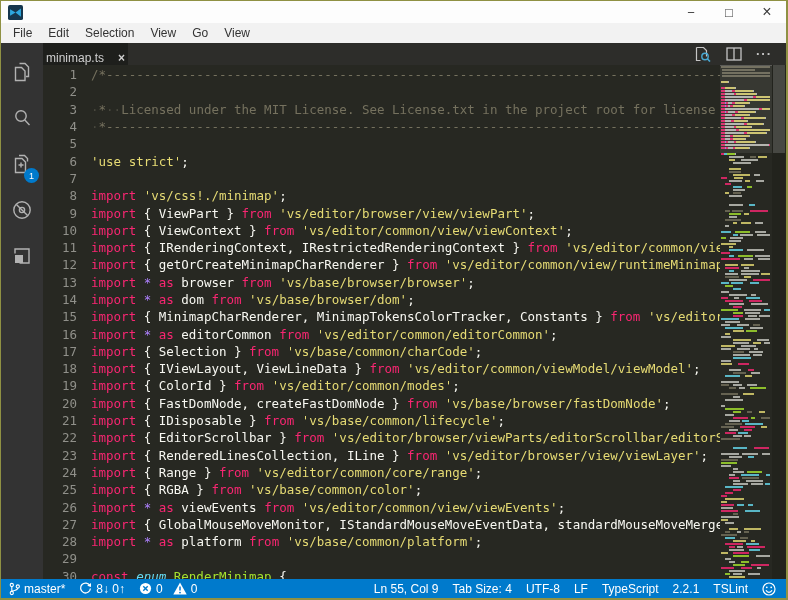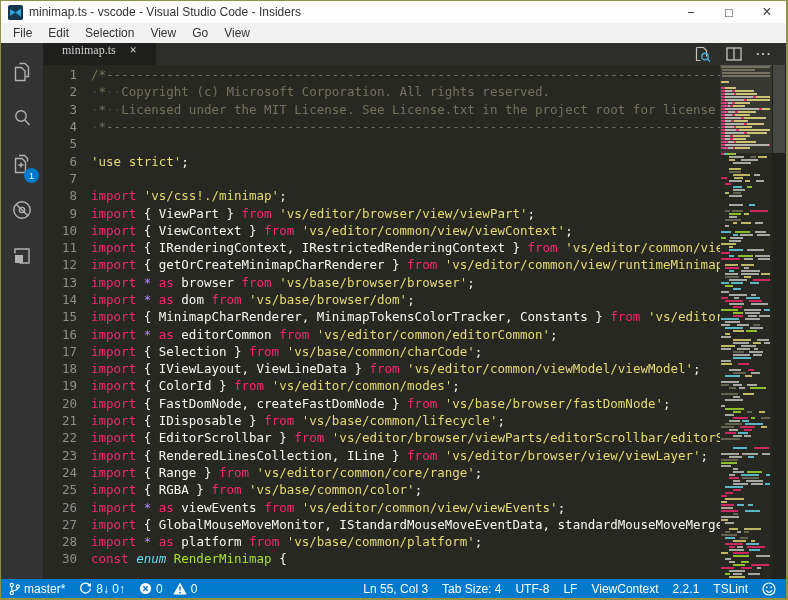--- a/index.html
+++ b/index.html
@@ -25,21 +25,21 @@
 
   .activitybar { width:42px; background:#333333; display:flex; flex-direction:column; align-items:center; padding-top:6px; flex:0 0 auto; }
   .ab-item { position:relative; width:42px; height:46px; display:flex; align-items:center; justify-content:center; }
   .ab-item svg { stroke:#b2b2b2; fill:none; stroke-width:1.4; }
   .badge { position:absolute; right:4px; bottom:4px; width:15px; height:15px; border-radius:50%; background:#007acc; color:#fff; font-size:9px; display:flex; align-items:center; justify-content:center; }
 
   .editor-col { flex:1 1 auto; display:flex; flex-direction:column; min-width:0; }
 
   
   .tabbar { height:22px; background:#2d2d2a; display:flex; align-items:stretch; flex:0 0 auto; }
-  .tab { background:#1e1f1c; display:flex; align-items:flex-start; padding:0 19px;font-family:Liberation Serif, serif; }
+  .tab { background:#1e1f1c; display:flex; align-items:flex-end; padding:0 3px; }
   .tab-label { color:#cfcfcf; font-size:12px; }
   .tab-close { color:#d0d0d0; font-size:12px; margin-left:14px; font-weight:bold; }
   .tab-actions { margin-left:auto; display:flex; align-items:center; gap:14px; padding-right:14px; }
   .tab-actions .dots { color:#c5c5c5; font-size:13px; font-weight:bold; letter-spacing:1px; line-height:10px; }
 
   
   .editor { position:relative; flex:1 1 auto; background:#272822; overflow:hidden; }
   .code-lines { position:absolute; left:0; top:1px; right:66px; bottom:0; overflow:hidden; }
   .row { display:flex; height:17.3px; align-items:center; }
   .ln { width:34px; flex:0 0 auto; text-align:right; color:#90908a; font-family:"DejaVu Sans Mono", monospace; font-size:12.5px; }
@@ -64,21 +64,20 @@
 
 <div class="desktop">
   <div class="window">
 
     <div class="titlebar">
       <svg class="logo" viewBox="0 0 16 16">
         <rect x="0" y="0" width="16" height="16" rx="2" fill="#16364d"></rect>
         <path d="M2.2 4.6 L8 8 L2.2 11.4 Z" fill="#2ea8e0"></path>
         <path d="M13.8 3.6 L8 8 L13.8 12.4 Z" fill="#2ea8e0"></path>
       </svg>
-      <span class="title-text">minimap.ts - vscode - Visual Studio Code - Insiders</span>
       <div class="win-controls">
         <div class="win-btn">−</div>
         <div class="win-btn">□</div>
         <div class="win-btn close">×</div>
       </div>
     </div>
 
     <div class="menubar">
       <span class="menu-item">File</span>
       <span class="menu-item">Edit</span>
@@ -148,21 +147,20 @@
         </div>
 
         <div class="editor">
           <div class="code-lines">
               <div class="row">
                 <span class="ln">1</span>
                 <span class="txt"><span class="tok-c" style="color: rgb(117, 113, 94);">/*---------------------------------------------------------------------------------------------</span></span>
               </div>
               <div class="row">
                 <span class="ln">2</span>
-                <span class="txt"><span class="tok-w" style="color: rgb(73, 72, 62);">·</span><span class="tok-c" style="color: rgb(117, 113, 94);">*</span><span class="tok-w" style="color: rgb(73, 72, 62);">··</span><span class="tok-c" style="color: rgb(117, 113, 94);">Copyright (c) Microsoft Corporation. All rights reserved.</span></span>
               </div>
               <div class="row">
                 <span class="ln">3</span>
                 <span class="txt"><span class="tok-w" style="color: rgb(73, 72, 62);">·</span><span class="tok-c" style="color: rgb(117, 113, 94);">*</span><span class="tok-w" style="color: rgb(73, 72, 62);">··</span><span class="tok-c" style="color: rgb(117, 113, 94);">Licensed under the MIT License. See License.txt in the project root for license information.</span></span>
               </div>
               <div class="row">
                 <span class="ln">4</span>
                 <span class="txt"><span class="tok-w" style="color: rgb(73, 72, 62);">·</span><span class="tok-c" style="color: rgb(117, 113, 94);">*--------------------------------------------------------------------------------------------*/</span></span>
               </div>
               <div class="row">
@@ -253,20 +251,24 @@
                 <span class="ln">26</span>
                 <span class="txt"><span class="tok-k" style="color: rgb(249, 38, 114);">import </span><span class="tok-st" style="color: rgb(174, 129, 255);">* </span><span class="tok-k" style="color: rgb(249, 38, 114);">as </span><span class="tok-i" style="color: rgb(248, 248, 242);">viewEvents </span><span class="tok-k" style="color: rgb(249, 38, 114);">from </span><span class="tok-s" style="color: rgb(230, 219, 116);">'vs/editor/common/view/viewEvents'</span><span class="tok-i" style="color: rgb(248, 248, 242);">;</span></span>
               </div>
               <div class="row">
                 <span class="ln">27</span>
                 <span class="txt"><span class="tok-k" style="color: rgb(249, 38, 114);">import </span><span class="tok-i" style="color: rgb(248, 248, 242);">{ GlobalMouseMoveMonitor, IStandardMouseMoveEventData, standardMouseMoveMerger } </span></span>
               </div>
               <div class="row">
                 <span class="ln">28</span>
                 <span class="txt"><span class="tok-k" style="color: rgb(249, 38, 114);">import </span><span class="tok-st" style="color: rgb(174, 129, 255);">* </span><span class="tok-k" style="color: rgb(249, 38, 114);">as </span><span class="tok-i" style="color: rgb(248, 248, 242);">platform </span><span class="tok-k" style="color: rgb(249, 38, 114);">from </span><span class="tok-s" style="color: rgb(230, 219, 116);">'vs/base/common/platform'</span><span class="tok-i" style="color: rgb(248, 248, 242);">;</span></span>
+              </div>
+              <div class="row">
+                <span class="ln">29</span>
+                <span class="txt"></span>
               </div>
               <div class="row">
                 <span class="ln">30</span>
                 <span class="txt"><span class="tok-k" style="color: rgb(249, 38, 114);">const </span><span class="tok-cy" style="color: rgb(102, 217, 239);">enum </span><span class="tok-g" style="color: rgb(166, 226, 46);">RenderMinimap </span><span class="tok-i" style="color: rgb(248, 248, 242);">{</span></span>
               </div>
             </div>
           <div class="minimap">
               <div class="mmbar" style="left: 1px; top: 1px; width: 49px; background: rgb(117, 113, 94); opacity: 0.85;"></div>
               <div class="mmbar" style="left: 1.55px; top: 4px; width: 0.55px; background: rgb(117, 113, 94); opacity: 0.85;"></div>
               <div class="mmbar" style="left: 3.2px; top: 4px; width: 31.35px; background: rgb(117, 113, 94); opacity: 0.85;"></div>
@@ -655,25 +657,25 @@
         <span>0</span>
         <svg width="14" height="13" viewBox="0 0 14 13" style="margin-left:6px;">
           <polygon points="7,0.5 13.7,12.5 0.3,12.5" fill="#fff"></polygon>
           <path d="M7 4.5v4" stroke="#007acc" stroke-width="1.5"></path>
           <circle cx="7" cy="10.6" r="0.9" fill="#007acc"></circle>
         </svg>
         <span>0</span>
       </div>
 
       <div class="sb-right">
-        <div class="sb-item">Ln 55, Col 3</div>
+        <div class="sb-item">Ln 55, Col 9</div>
         <div class="sb-item">Tab Size: 4</div>
         <div class="sb-item">UTF-8</div>
         <div class="sb-item">LF</div>
-        <div class="sb-item">ViewContext</div>
+        <div class="sb-item">TypeScript</div>
         <div class="sb-item">2.2.1</div>
         <div class="sb-item">TSLint</div>
         <div class="sb-item">
           <svg width="14" height="14" viewBox="0 0 14 14">
             <circle cx="7" cy="7" r="6" fill="none" stroke="#fff" stroke-width="1.2"></circle>
             <circle cx="4.8" cy="5.3" r="0.9" fill="#fff"></circle>
             <circle cx="9.2" cy="5.3" r="0.9" fill="#fff"></circle>
             <path d="M4 8.3c0.8 1.5 2 2 3 2s2.2-0.5 3-2" fill="none" stroke="#fff" stroke-width="1.2"></path>
           </svg>
         </div>

